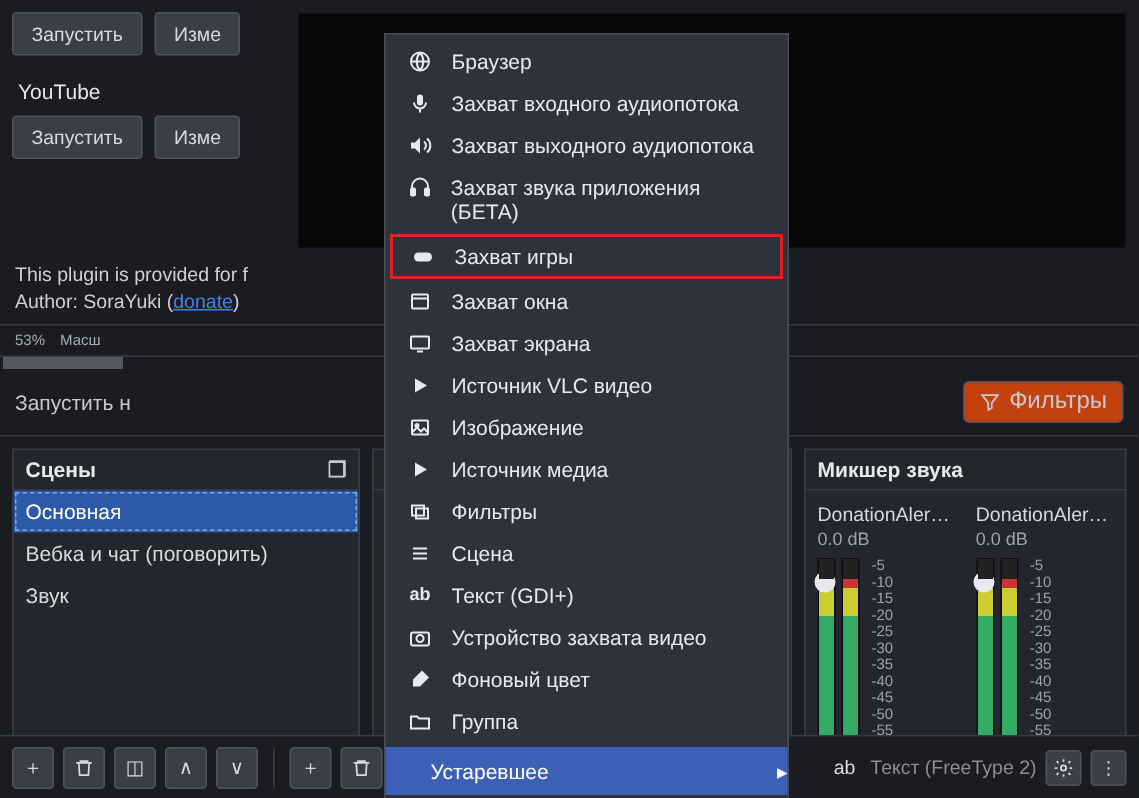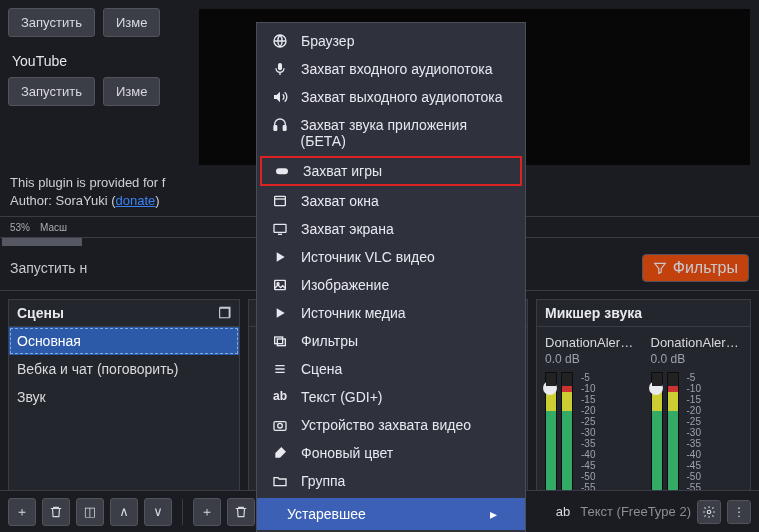--- a/index.html
+++ b/index.html
@@ -53,21 +53,21 @@
 .meter::after { content: ""; position: absolute; top: 0; left: 0; right: 0; height: 10%; background: #222; }
 .scale { display: flex; flex-direction: column; justify-content: space-between; height: 128px; font-size: 10px; color: #9fa1ab; margin-left: 4px; }
 .knob { width: 14px; height: 14px; background: #e8eaf0; border-radius: 50%; position: absolute; top: 8px; left: -3px; }
 .ch-ctrl { display: flex; gap: 6px; margin-top: 6px; }
 
 
 .ctx { position: absolute; left: 256px; top: 22px; width: 270px; background: #2f323c; border: 1px solid #4b4d57; z-index: 50; padding: 4px 0; }
 .ctx-item { display: flex; align-items: flex-start; gap: 12px; padding: 6px 14px; color: #e8e9ef; font-size: 14px; cursor: pointer; }
 .ctx-item.highlight { border: 2px solid #d22; margin: 1px 3px; padding: 5px 11px; }
 .ctx-item .mi { width: 18px; text-align: center; display: inline-flex; justify-content: center; }
-.ctx-sub { display: flex; align-items: center; justify-content: space-between; background: #3c60b5; color: #fff; padding: 8px 28px 8px 30px; font-size: 14px; margin-top: 3px; }
+.ctx-sub { display: flex; align-items: center; justify-content: space-between; background: #3c60b5; color: #fff; padding: 8px 0 8px 30px; font-size: 14px; margin-top: 3px; }
 svg { display: block; }
 </style>
 </head>
 <body>
 
 <div class="top-section">
   <div class="left-panel">
     <div class="btn-row">
       <button class="btn">Запустить</button>
       <button class="btn">Изме</button>

